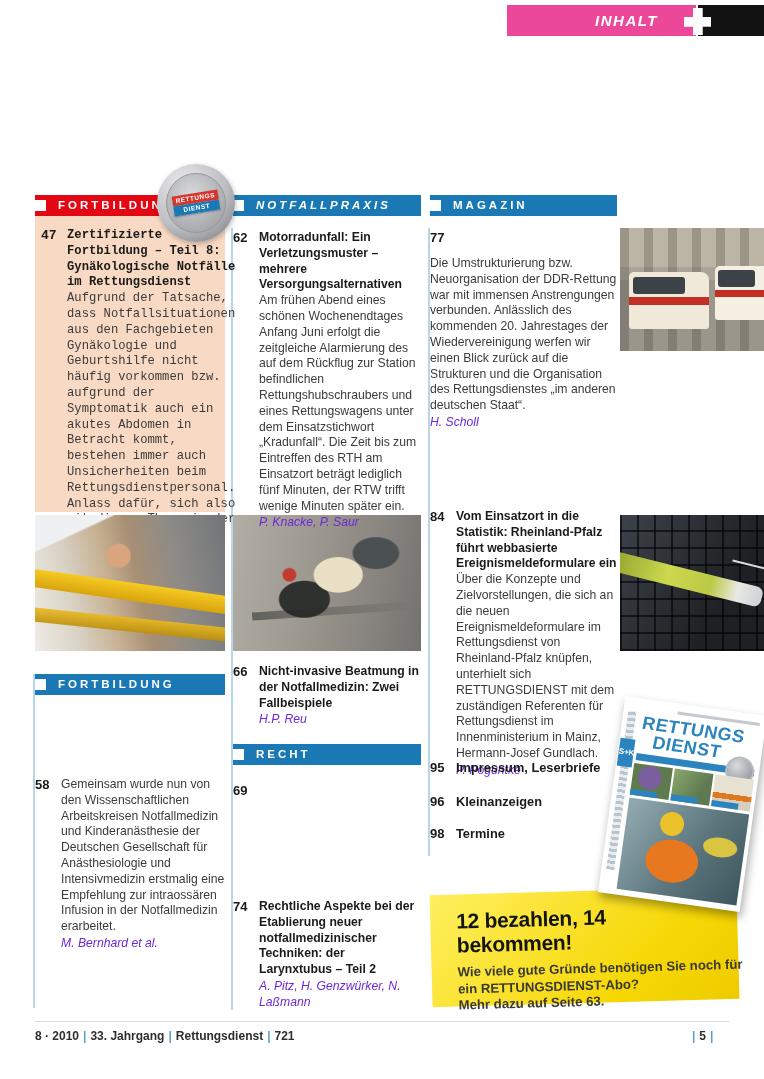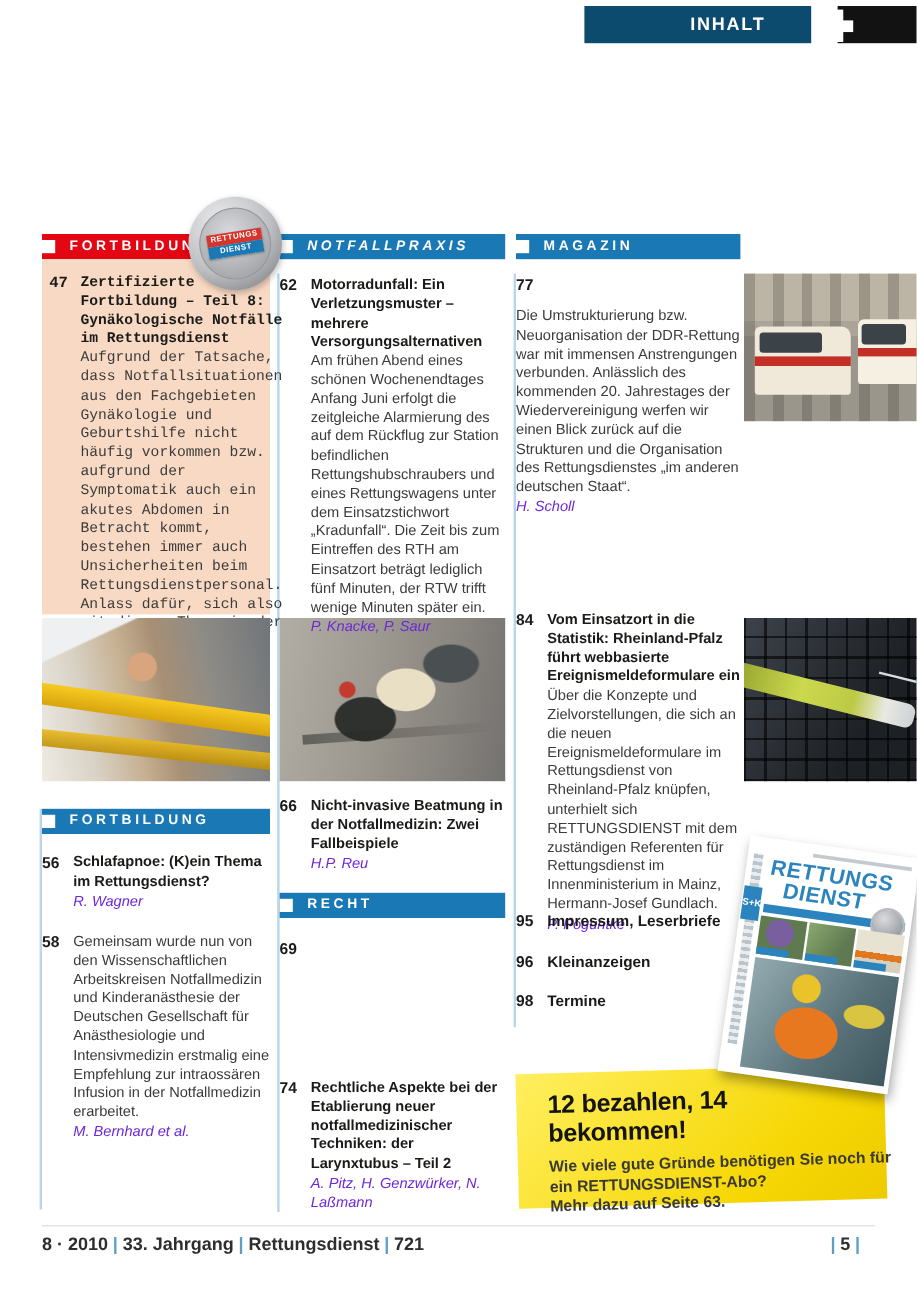--- a/index.html
+++ b/index.html
@@ -1,21 +1,21 @@
 <!DOCTYPE html>
 <html><head>
 <meta charset="utf-8">
 <style>
   html,body{margin:0;padding:0;background:#ffffff;}
   .page{position:relative;width:764px;height:1079px;background:#ffffff;overflow:hidden;
         font-family:"Liberation Sans","DejaVu Sans",sans-serif;color:#3b3b3b;}
 
   
-  .inhalt-bar{position:absolute;left:487px;top:5px;width:189px;height:31px;background:#0c4a6e;
-              display:flex;align-items:center;justify-content:flex-end;padding-right:38px;box-sizing:border-box;}
+  .inhalt-bar{position:absolute;left:507px;top:5px;width:189px;height:31px;background:#ec4899;
+              display:flex;align-items:center;justify-content:flex-end;padding-right:38px;box-sizing:border-box;font-style:italic;}
   .inhalt-bar .lbl{color:#fff;font-weight:700;font-size:15px;letter-spacing:1.5px;}
   .black-bar{position:absolute;left:698px;top:5px;width:66px;height:31px;background:#121212;}
   .plus-icon{position:absolute;left:684px;top:8px;width:27px;height:27px;z-index:3;
              background:linear-gradient(#fff,#fff) center/100% 36% no-repeat,
                         linear-gradient(#fff,#fff) center/36% 100% no-repeat;}
 
   
   .secbar{position:absolute;height:21px;color:#fff;}
   .secbar .notch{position:absolute;left:0;top:5px;width:11px;height:11px;background:#fff;}
   .secbar .sl{display:block;padding-left:23px;font-size:11.5px;font-weight:700;letter-spacing:3px;line-height:21px;}
@@ -116,21 +116,21 @@
   
   .promo{position:absolute;left:431px;top:891px;width:307px;height:112px;z-index:2;
          background:linear-gradient(135deg,#ffef60,#f6d704 70%,#eecb00);
          transform:rotate(-1.6deg);box-sizing:border-box;padding:15px 14px 0 26px;}
   .promo-headline{font-size:21px;font-weight:700;color:#141412;margin-bottom:7px;letter-spacing:-.3px;}
   .promo-body{font-size:13.2px;font-weight:700;color:#3a3a33;line-height:16.5px;width:285px;}
   .promo-more{font-size:13.2px;font-weight:700;color:#3a3a33;line-height:16.5px;}
 
   
   .footer-rule{position:absolute;left:35px;top:1021px;width:694px;height:1px;background:#dcdcdc;}
-  .footer{position:absolute;top:1029px;font-size:15px;font-weight:700;color:#2e2e2e;}
+  .footer{position:absolute;top:1029px;font-size:12px;font-weight:700;color:#2e2e2e;}
   .f-left{left:35px;}
   .f-right{left:688px;}
   .pipe{color:#5aa0c8;padding:0 4px;font-weight:700;}
 </style>
 </head>
 <body>
 
 <div class="page">
 
   <div class="inhalt-bar">
@@ -198,27 +198,20 @@
     <div class="amb-van van2">
       <div class="shield"></div>
       <div class="stripe"></div>
     </div>
   </div>
   <div class="photo ph-key" style="left:620px;top:515px;width:144px;height:136px;">
     <div class="syringe"></div>
     <div class="needle"></div>
   </div>
 
-  <div class="article" style="left:35px;top:711px;width:190px;">
-    <div class="num">56</div>
-    <div class="art-content">
-      <div class="art-title">Schlafapnoe: (K)ein Thema im Rettungsdienst?</div>
-      <div class="art-authors">R. Wagner</div>
-    </div>
-  </div>
   <div class="article" style="left:35px;top:777px;width:190px;">
     <div class="num">58</div>
     <div class="art-content">
       <div class="art-body">Gemeinsam wurde nun von den Wissenschaftlichen Arbeitskreisen Notfallmedizin und Kinderanästhesie der Deutschen Gesellschaft für Anästhesiologie und Intensivmedizin erstmalig eine Empfehlung zur intraossären Infusion in der Notfallmedizin erarbeitet.</div>
       <div class="art-authors">M. Bernhard et al.</div>
     </div>
   </div>
 
   <div class="article" style="left:233px;top:230px;width:188px;">
     <div class="num">62</div>

